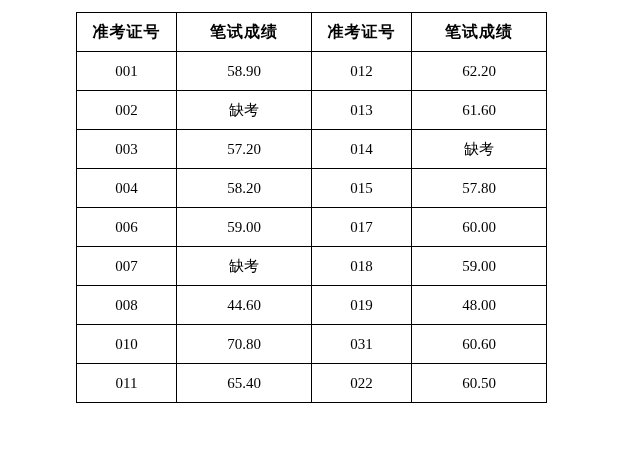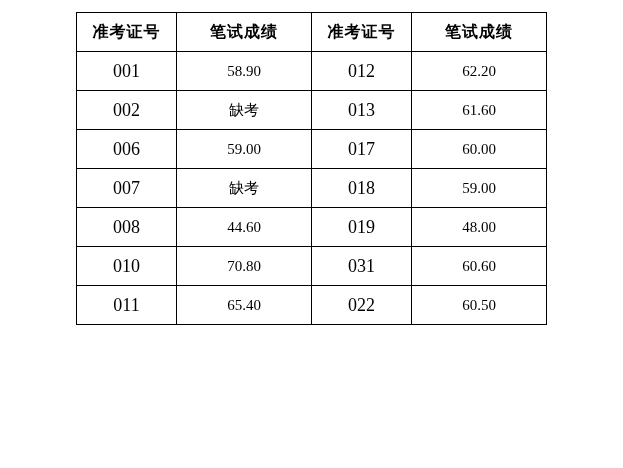--- a/index.html
+++ b/index.html
@@ -47,21 +47,21 @@
     white-space: nowrap;
     margin-top: 36px;
   }
   table.score-table thead th {
     font-weight: bold;
     font-size: 16px;
     letter-spacing: 1px;
   }
   table.score-table td.id-cell {
     font-family: "Liberation Serif", "DejaVu Serif", serif;
-    font-size: 18px;
+    font-size: 15px;
   }
   table.score-table td.score-cell {
     font-family: "Liberation Serif", "DejaVu Serif", serif;
     font-size: 15px;
   }
   table.score-table td.absent {
     font-family: "Liberation Serif", "DejaVu Serif", serif;
   }
 </style>
 </head>
@@ -91,20 +91,32 @@
             <td class="id-cell">012</td>
             <td class="score-cell">62.20</td>
           </tr>
           <tr>
             <td class="id-cell">002</td>
             <td class="score-cell absent">缺考</td>
             <td class="id-cell">013</td>
             <td class="score-cell">61.60</td>
           </tr>
           <tr>
+            <td class="id-cell">003</td>
+            <td class="score-cell">57.20</td>
+            <td class="id-cell">014</td>
+            <td class="score-cell absent">缺考</td>
+          </tr>
+          <tr>
+            <td class="id-cell">004</td>
+            <td class="score-cell">58.20</td>
+            <td class="id-cell">015</td>
+            <td class="score-cell">57.80</td>
+          </tr>
+          <tr>
             <td class="id-cell">006</td>
             <td class="score-cell">59.00</td>
             <td class="id-cell">017</td>
             <td class="score-cell">60.00</td>
           </tr>
           <tr>
             <td class="id-cell">007</td>
             <td class="score-cell absent">缺考</td>
             <td class="id-cell">018</td>
             <td class="score-cell">59.00</td>

